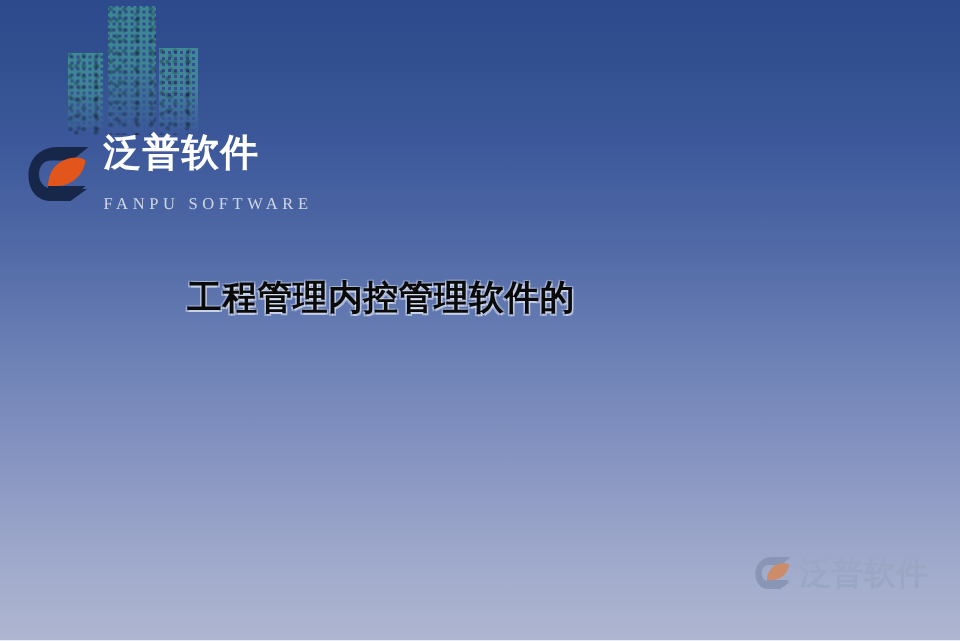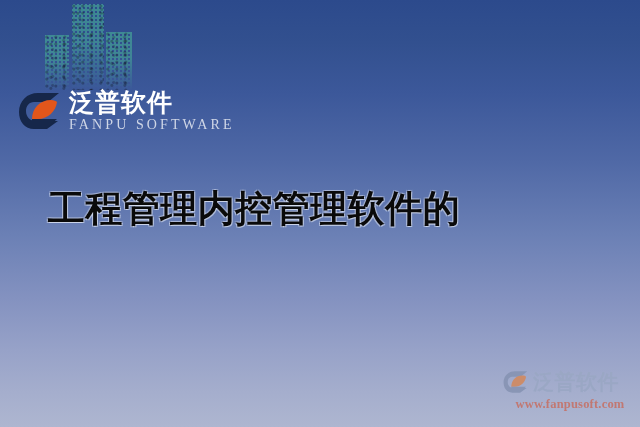--- a/index.html
+++ b/index.html
@@ -88,35 +88,35 @@
     line-height: 1;
   }
   .logo-cn {
     font-size: 25px;
     font-weight: bold;
     color: #ffffff;
     letter-spacing: 1px;
     white-space: nowrap;
   }
   .logo-en {
-    margin-top: 3px;
-    font-size: 14px;
+    margin-top: 16px;
+    font-size: 11px;
     color: #cfd6e6;
     letter-spacing: 3.1px;
     white-space: nowrap;
   }
 
   
   .title {
     position: absolute;
     left: 0;
     top: 184px;
     width: 508px;
     text-align: center;
-    font-size: 37px;
+    font-size: 23px;
     font-weight: bold;
     line-height: 1.34;
     color: #0a0a0a;
     letter-spacing: 0.5px;
     text-shadow:
        1px  1px 0 rgba(235,240,250,.55),
       -1px -1px 0 rgba(235,240,250,.30),
        1px -1px 0 rgba(235,240,250,.30),
       -1px  1px 0 rgba(235,240,250,.45);
   }
@@ -191,16 +191,15 @@
 
   <div class="watermark">
     <div class="wm-row">
       <svg class="wm-mark" viewBox="0 0 44 40">
         <path d="M20 2 L41 2 L30 11 L16 11 C11 11 8 15 8 20 C8 26 12 30 18 30 L40 30 L29 38 L16 38 C7 38 1 31 1 21 C1 10 9 2 20 2 Z" fill="#8794b4"></path>
         <path d="M14 28 C14 17 22 9 33 9 C36 9 38 10 39 11 C38 20 30 28 20 28 Z" fill="#d08a62"></path>
         <path d="M14 28 L39 28 L30 36 L14 36 Z" fill="#8794b4"></path>
       </svg>
       <span class="wm-cn">泛普软件</span>
     </div>
-    <div class="wm-url">www.fanpusoft.com</div>
   </div>
 
 </div>
 
 </body></html>

